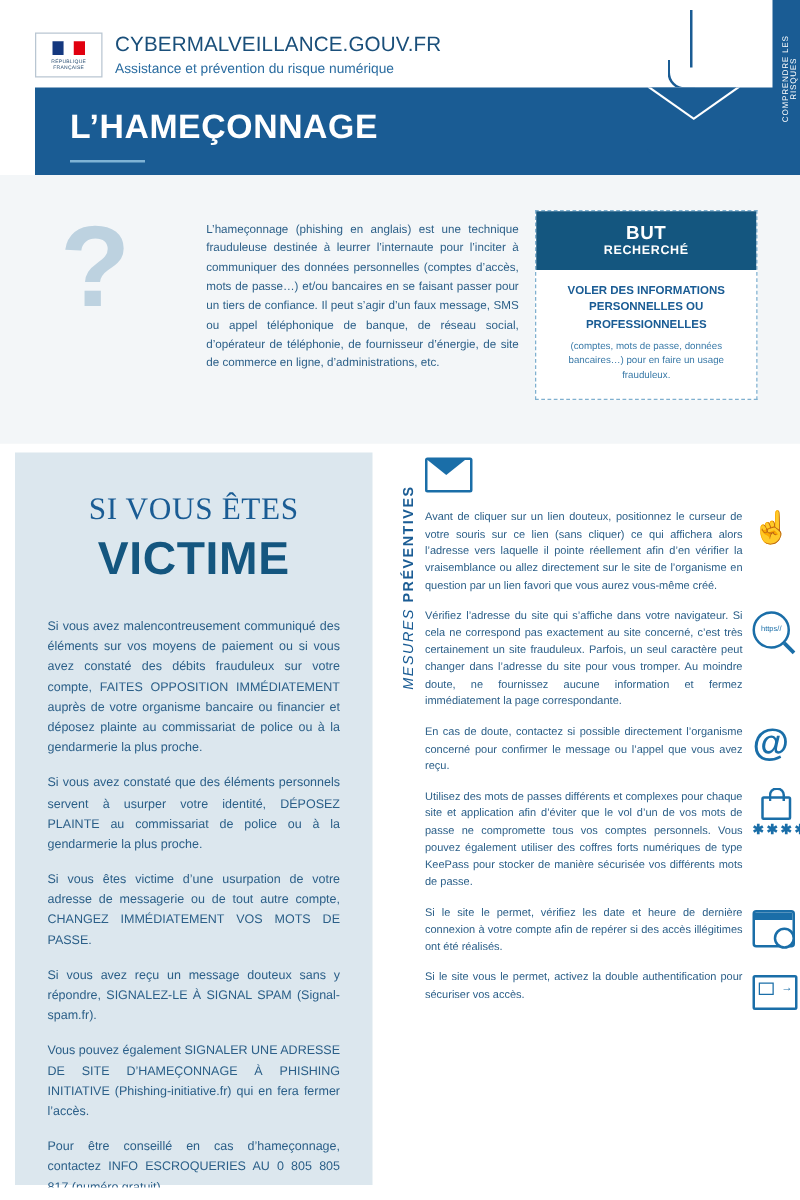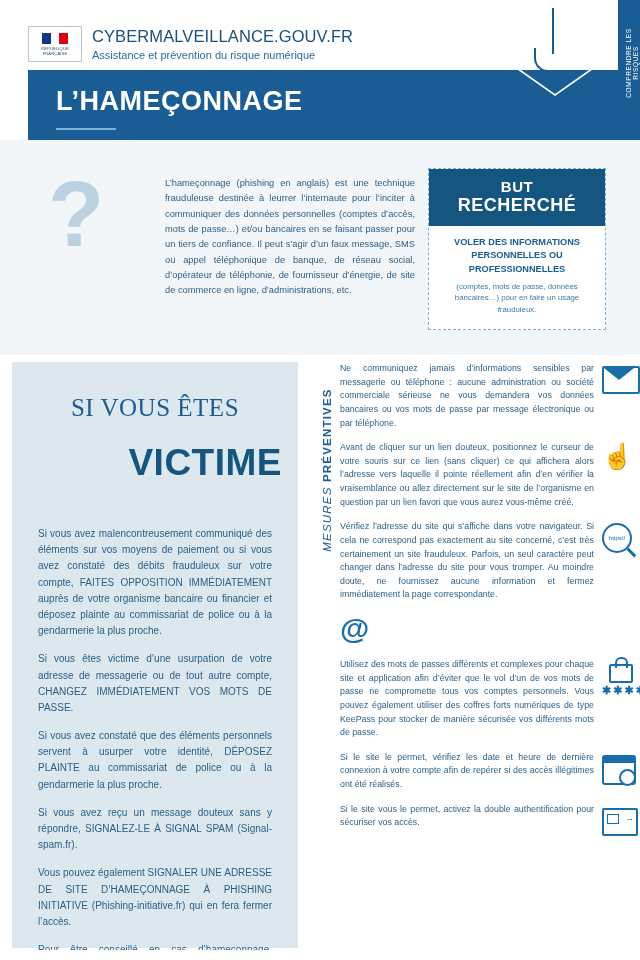--- a/index.html
+++ b/index.html
@@ -53,29 +53,29 @@
   
   .intro{position:absolute;left:0;top:140px;width:640px;height:215px;background:#ffffff;}
   .intro-bg{position:absolute;left:0;top:0;width:640px;height:215px;background:#f3f6f8;}
   .qmark{position:absolute;left:48px;top:28px;font-size:92px;font-weight:bold;color:#bdd2e0;line-height:1;}
   .intro-text{position:absolute;left:138px;top:36px;width:250px;font-size:9.3px;line-height:1.65;
               color:#2b5f88;text-align:justify;margin-left:27px;}
 
   .but{position:absolute;right:34px;top:28px;width:176px;border:1px dashed #7fb0cf;background:#fff;}
   .but-head{background:#14567f;color:#fff;text-align:center;padding:9px 6px 10px;}
   .but-head .l1{font-size:15px;font-weight:bold;letter-spacing:.5px;}
-  .but-head .l2{font-size:18px;font-weight:bold;letter-spacing:.5px;}
+  .but-head .l2{font-size:10px;font-weight:bold;letter-spacing:.5px;}
   .but-body{padding:10px 12px 14px;text-align:center;}
   .but-body .bold{font-size:9.2px;font-weight:bold;color:#1a5c94;line-height:1.45;}
   .but-body .small{font-size:7.8px;color:#3a7aa8;line-height:1.45;margin-top:5px;}
 
   
   .victim{position:absolute;left:12px;top:362px;width:286px;height:586px;background:#dce7ee;}
   .victim h2{margin:0;padding:32px 0 0;text-align:center;color:#1a5c94;font-size:25px;font-weight:normal;letter-spacing:.5px;font-family:Liberation Serif, serif;}
-  .victim h1{margin:16px;padding:4px 0 0;text-align:right;color:#14567f;font-size:37px;font-weight:bold;letter-spacing:.5px;}
+  .victim h1{margin:0;padding:4px 0 0;text-align:center;color:#14567f;font-size:37px;font-weight:bold;letter-spacing:.5px;}
   .victim .body{padding:26px 26px 0;font-size:10px;line-height:1.62;color:#2b5f88;text-align:justify;}
   .victim .body p{margin:0 0 12px;}
 
   
   .measures{position:absolute;left:310px;top:360px;width:330px;height:590px;}
   .mlabel{position:absolute;left:4px;top:0;width:22px;height:230px;}
   .mlabel span{display:block;position:absolute;left:-92px;top:104px;width:210px;transform:rotate(-90deg);
                text-align:center;color:#1a5c94;font-size:11.5px;letter-spacing:1.2px;}
   .mlabel span b{font-weight:bold;}
   .mitems{position:absolute;left:30px;top:2px;width:300px;}
@@ -161,60 +161,60 @@
         <div class="small">(comptes, mots de passe, données bancaires…) pour en faire un usage frauduleux.</div>
       </div>
     </div>
   </div>
 
   <div class="victim">
     <h2>SI VOUS ÊTES</h2>
     <h1>VICTIME</h1>
     <div class="body">
       <p>Si vous avez malencontreusement communiqué des éléments sur vos moyens de paiement ou si vous avez constaté des débits frauduleux sur votre compte, FAITES OPPOSITION IMMÉDIATEMENT auprès de votre organisme bancaire ou financier et déposez plainte au commissariat de police ou à la gendarmerie la plus proche.</p>
+      <p>Si vous avez constaté que des éléments personnels servent à usurper votre identité, DÉPOSEZ PLAINTE au commissariat de police ou à la gendarmerie la plus proche.</p>
       <p>Si vous êtes victime d’une usurpation de votre adresse de messagerie ou de tout autre compte, CHANGEZ IMMÉDIATEMENT VOS MOTS DE PASSE.</p>
-      <p>Si vous avez constaté que des éléments personnels servent à usurper votre identité, DÉPOSEZ PLAINTE au commissariat de police ou à la gendarmerie la plus proche.</p>
       <p>Si vous avez reçu un message douteux sans y répondre, SIGNALEZ-LE À SIGNAL SPAM (Signal-spam.fr).</p>
       <p>Vous pouvez également SIGNALER UNE ADRESSE DE SITE D’HAMEÇONNAGE À PHISHING INITIATIVE (Phishing-initiative.fr) qui en fera fermer l’accès.</p>
       <p>Pour être conseillé en cas d’hameçonnage, contactez INFO ESCROQUERIES AU 0 805 805 817 (numéro gratuit).</p>
     </div>
   </div>
 
   <div class="measures">
     <div class="mlabel">
       <span>
         <i>MESURES</i>
         <b>PRÉVENTIVES</b>
       </span>
     </div>
 
     <div class="mitems">
 
       <div class="mrow">
-        <div class="mtext">Ne communiquez jamais d’informations sensibles par messagerie ou téléphone : aucune administration ou société commerciale sérieuse ne vous demandera vos données bancaires ou vos mots de passe par message électronique ou par téléphone.</div>
         <div class="micon">
             <div class="ico-env"></div>
           </div>
       </div>
 
       <div class="mrow">
         <div class="mtext">Avant de cliquer sur un lien douteux, positionnez le curseur de votre souris sur ce lien (sans cliquer) ce qui affichera alors l’adresse vers laquelle il pointe réellement afin d’en vérifier la vraisemblance ou allez directement sur le site de l’organisme en question par un lien favori que vous aurez vous-même créé.</div>
         <div class="micon">
             <div class="ico-hand">☝</div>
           </div>
       </div>
 
       <div class="mrow">
         <div class="mtext">Vérifiez l’adresse du site qui s’affiche dans votre navigateur. Si cela ne correspond pas exactement au site concerné, c’est très certainement un site frauduleux. Parfois, un seul caractère peut changer dans l’adresse du site pour vous tromper. Au moindre doute, ne fournissez aucune information et fermez immédiatement la page correspondante.</div>
         <div class="micon">
             <div class="ico-mag">https//</div>
           </div>
       </div>
 
       <div class="mrow">
+        <div class="mtext">En cas de doute, contactez si possible directement l’organisme concerné pour confirmer le message ou l’appel que vous avez reçu.</div>
         <div class="micon">
             <div class="ico-at">@</div>
           </div>
       </div>
 
       <div class="mrow">
         <div class="mtext">Utilisez des mots de passes différents et complexes pour chaque site et application afin d’éviter que le vol d’un de vos mots de passe ne compromette tous vos comptes personnels. Vous pouvez également utiliser des coffres forts numériques de type KeePass pour stocker de manière sécurisée vos différents mots de passe.</div>
         <div class="micon">
           <div class="ico-lock"></div>
             <div class="dots">✱✱✱✱</div>

